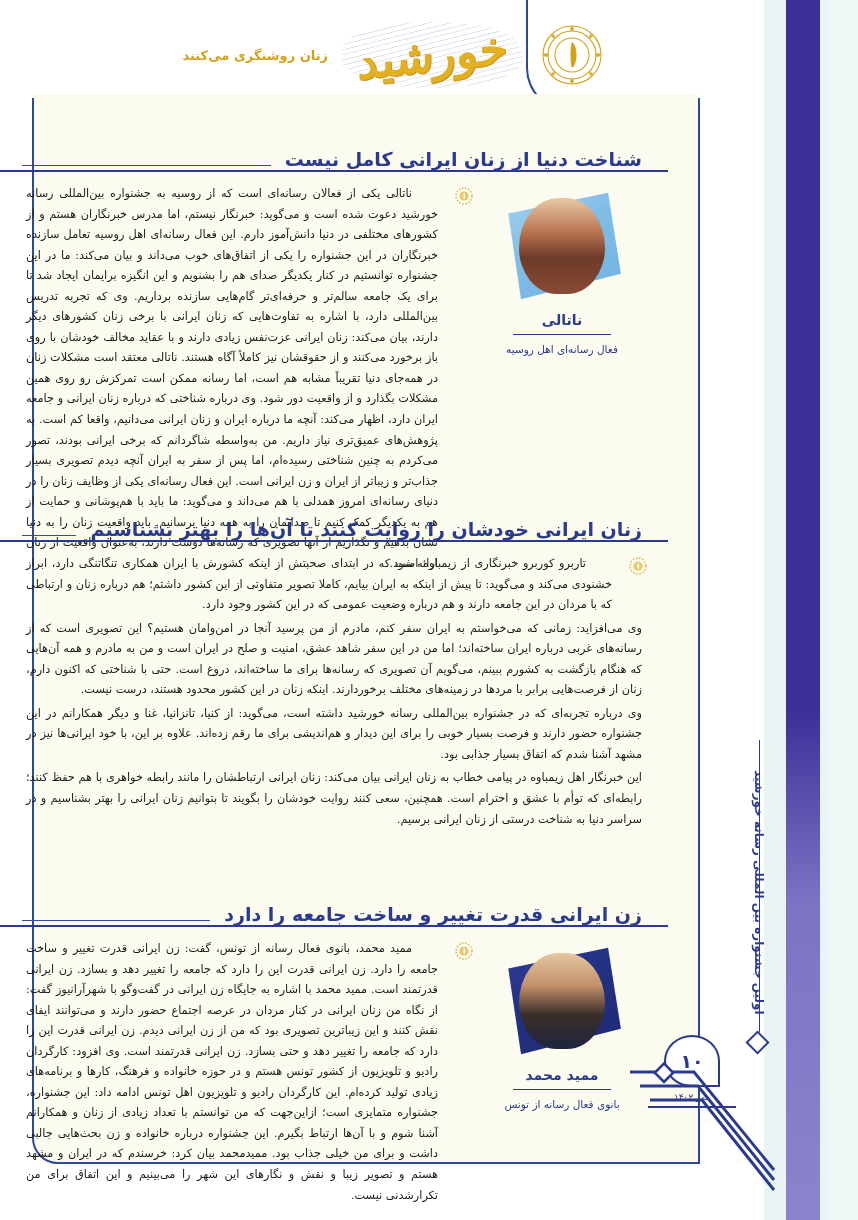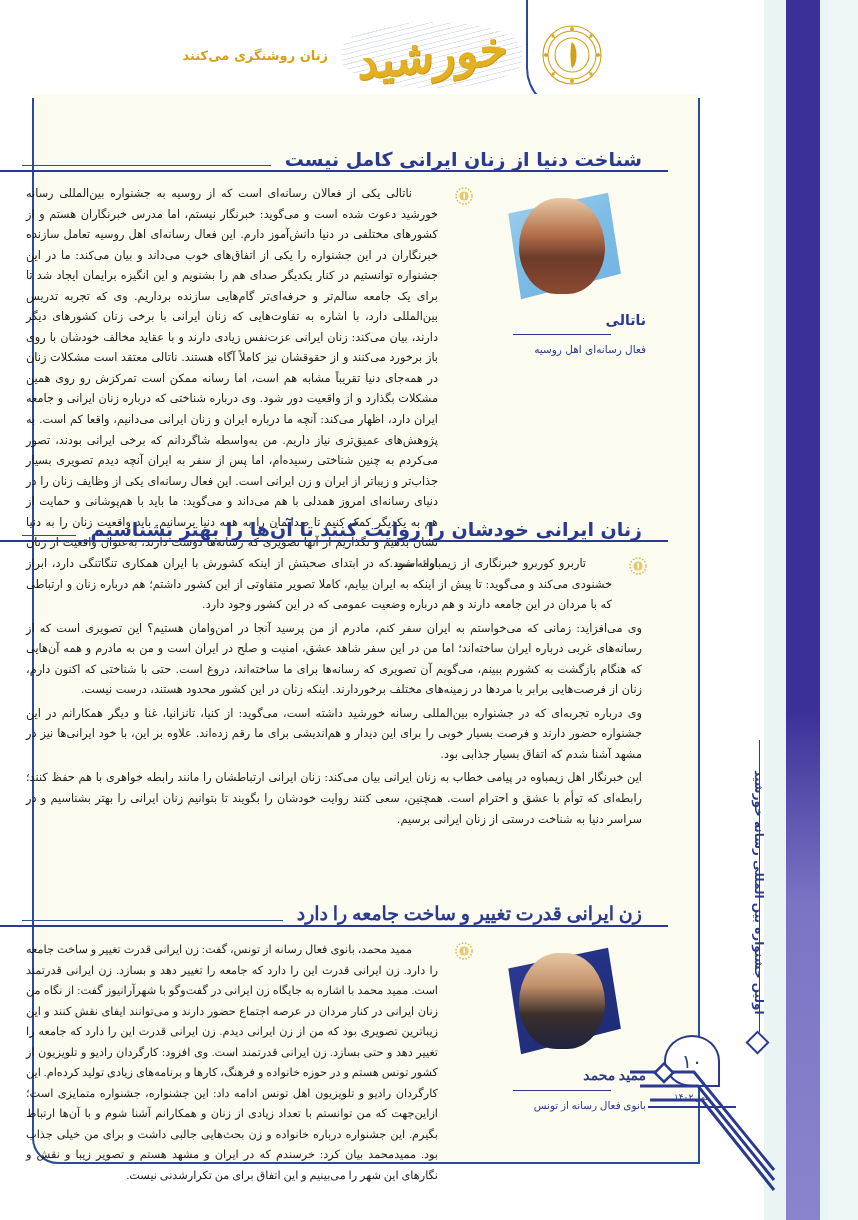--- a/index.html
+++ b/index.html
@@ -173,20 +173,21 @@
     display: flex;
     direction: rtl;
     padding: 14px 22px 10px 24px;
     box-sizing: border-box;
     gap: 6px;
   }
 
   .bio-col {
     width: 168px;
     flex: 0 0 168px;
+    text-align: center;
     padding-top: 4px;
   }
   .portrait {
     width: 128px; height: 116px;
     margin: 0 auto 8px auto;
     position: relative;
   }
   .portrait .kite {
     position: absolute;
     inset: 0;
@@ -260,21 +261,21 @@
     width: 52px; height: 48px;
     margin: 0 auto;
     border: 2px solid #2b3a8f;
     border-radius: 50% 50% 0 50%;
     display: flex; align-items: center; justify-content: center;
     background: #ffffff;
   }
   .pagenum {
     font-size: 19px;
     color: #2b3a8f;
-    font-weight: normal;
+    font-weight: bold;
   }
   .pagedate {
     font-size: 9px;
     color: #2b3a8f;
     margin-top: 5px;
   }
   .pagenum-rule {
     width: 88px; height: 0;
     border-bottom: 2.2px solid #2b3a8f;
     margin: 4px auto 0 auto;
@@ -405,21 +406,21 @@
           </svg>
         </div>
         <p class="para first lead">تاربرو کوربرو خبرنگاری از زیمباوه است که در ابتدای صحبتش از اینکه کشورش با ایران همکاری تنگاتنگی دارد، ابراز خشنودی می‌کند و می‌گوید: تا پیش از اینکه به ایران بیایم، کاملا تصویر متفاوتی از این کشور داشتم؛ هم درباره زنان و ارتباطی که با مردان در این جامعه دارند و هم درباره وضعیت عمومی که در این کشور وجود دارد.</p>
         <p class="para">وی می‌افزاید: زمانی که می‌خواستم به ایران سفر کنم، مادرم از من پرسید آنجا در امن‌وامان هستیم؟ این تصویری است که از رسانه‌های غربی درباره ایران ساخته‌اند؛ اما من در این سفر شاهد عشق، امنیت و صلح در ایران است و من به مادرم و همه آن‌هایی که هنگام بازگشت به کشورم ببینم، می‌گویم آن تصویری که رسانه‌ها برای ما ساخته‌اند، دروغ است. حتی با شناختی که اکنون دارم، زنان از فرصت‌هایی برابر با مردها در زمینه‌های مختلف برخوردارند. اینکه زنان در این کشور محدود هستند، درست نیست.</p>
         <p class="para">وی درباره تجربه‌ای که در جشنواره بین‌المللی رسانه خورشید داشته است، می‌گوید: از کنیا، تانزانیا، غنا و دیگر همکارانم در این جشنواره حضور دارند و فرصت بسیار خوبی را برای این دیدار و هم‌اندیشی برای ما رقم زده‌اند. علاوه بر این، با خود ایرانی‌ها نیز در مشهد آشنا شدم که اتفاق بسیار جذابی بود.</p>
         <p class="para">این خبرنگار اهل زیمباوه در پیامی خطاب به زنان ایرانی بیان می‌کند: زنان ایرانی ارتباطشان را مانند رابطه خواهری با هم حفظ کنند؛ رابطه‌ای که توأم با عشق و احترام است. همچنین، سعی کنند روایت خودشان را بگویند تا بتوانیم زنان ایرانی را بهتر بشناسیم و در سراسر دنیا به شناخت درستی از زنان ایرانی برسیم.</p>
       </div>
     </div>
   </div>
 
-  <div class="article" style="top:885px;font-family:Liberation Serif, serif;">
+  <div class="article" style="top:885px;">
     <div class="headline-row">
       <div class="headline">زن ایرانی قدرت تغییر و ساخت جامعه را دارد</div>
       <div class="headline-rule"></div>
       <div class="headline-underline"></div>
     </div>
     <div class="body-row">
       <div class="bio-col">
         <div class="portrait">
           <div class="kite k3"></div>
           <div class="face p3"></div>

